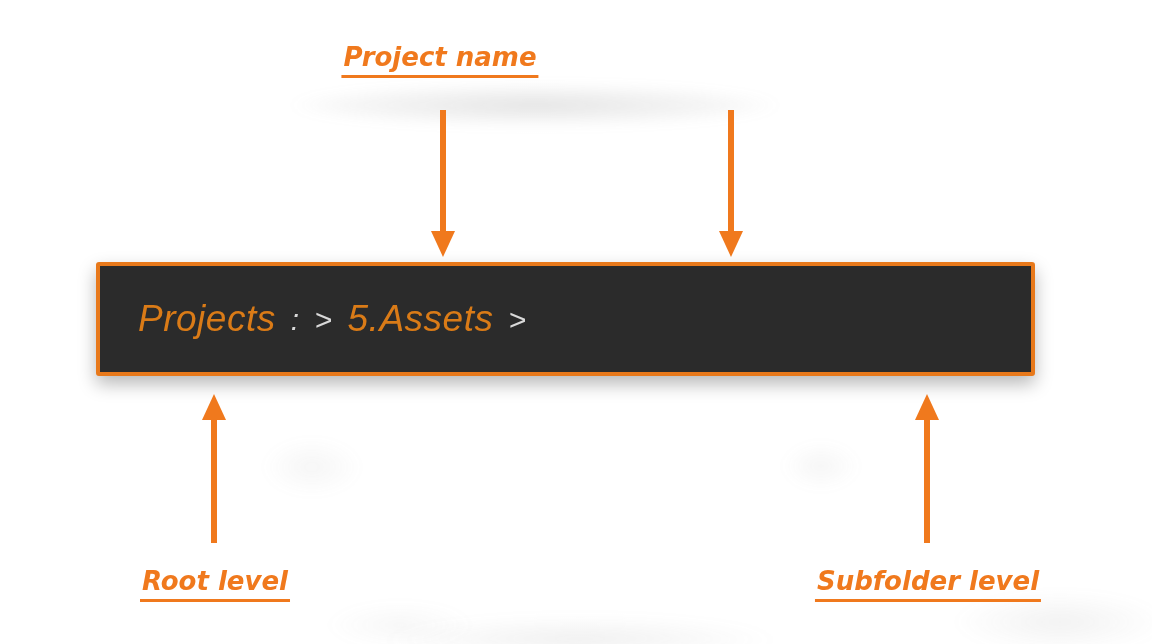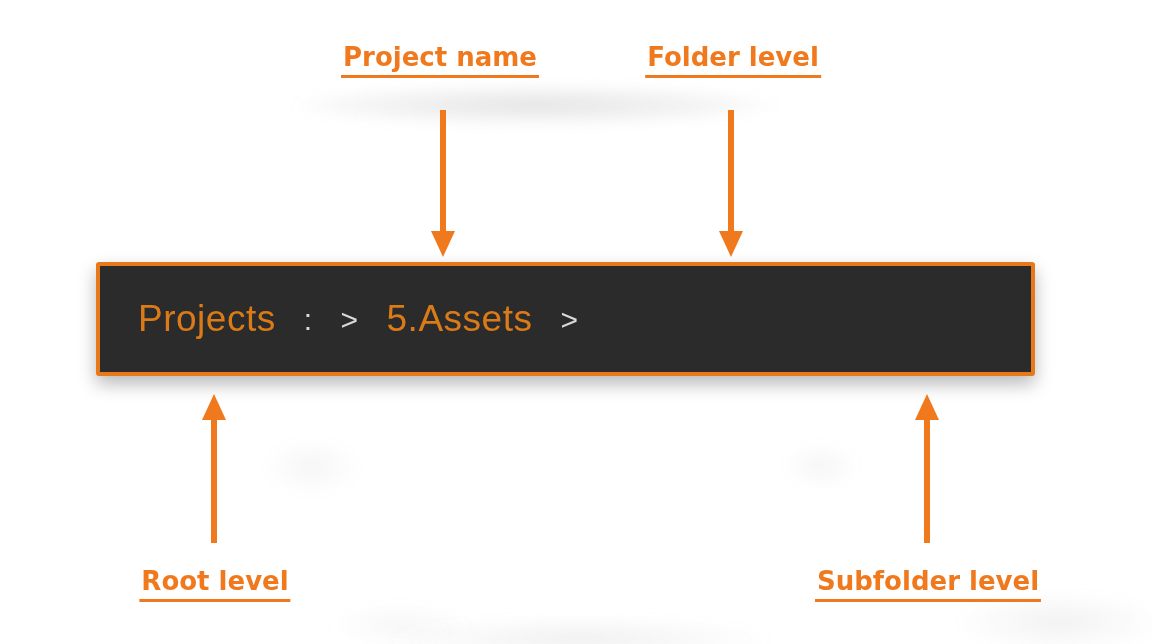--- a/index.html
+++ b/index.html
@@ -1,15 +1,15 @@
 <!DOCTYPE html>
 <html><head>
 <meta charset="utf-8">
 <style>
-  * { margin: 0; padding: 0; box-sizing: border-box; }
+  * { margin: 0; padding: 0; box-sizing: border-box; font-style: italic; }
   html, body { width: 1152px; height: 644px; background: #ffffff; overflow: hidden; }
   .stage {
     position: relative;
     width: 1152px;
     height: 644px;
     background: #ffffff;
     font-family: "Liberation Sans", sans-serif;
   }
 
   
@@ -87,21 +87,21 @@
   .breadcrumb-bar {
     position: absolute;
     left: 96px; top: 262px;
     width: 939px; height: 114px;
     background: #2B2B2B;
     border: 4px solid #E8791B;
     border-radius: 3px;
     box-shadow: 0 8px 18px rgba(0,0,0,0.28);
     display: flex;
     align-items: center;
-    gap: 28px;
+    gap: 15px;
     padding: 0 24px 0 38px;
     font-size: 37px;
     letter-spacing: 0.5px;
     white-space: nowrap;
   }
   .crumb { color: #DA7B17; cursor: pointer; }
   .sep   { color: #D9D9D9; font-size: 30px; font-weight: 500; padding-top: 2px; }
 </style>
 </head>
 <body>
@@ -109,21 +109,20 @@
 <div class="stage">
 
   <div class="smudge smudge-top"></div>
   <div class="smudge smudge-mid-left"></div>
   <div class="smudge smudge-mid-right"></div>
   <div class="smudge smudge-bottom-center"></div>
   <div class="smudge smudge-bottom-left"></div>
   <div class="smudge smudge-bottom-right"></div>
 
   <div class="callout callout-project-name">Project name</div>
-  <div class="callout callout-folder-level">Folder level</div>
 
   <div class="arrow arrow-down arrow-project">
     <div class="shaft"></div>
     <div class="head"></div>
   </div>
   <div class="arrow arrow-down arrow-folder">
     <div class="shaft"></div>
     <div class="head"></div>
   </div>
 

